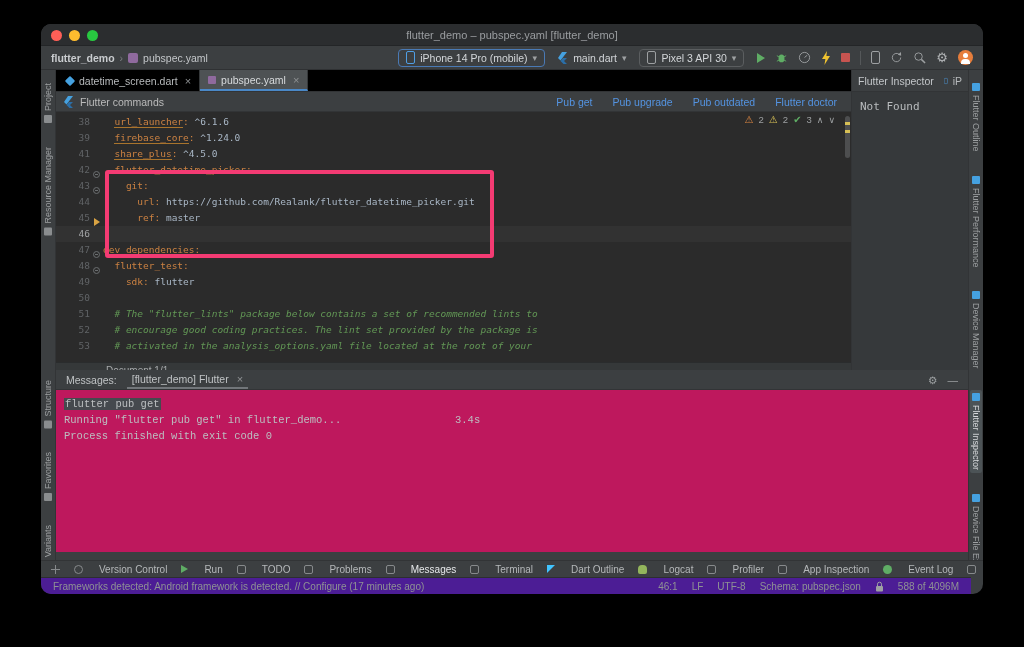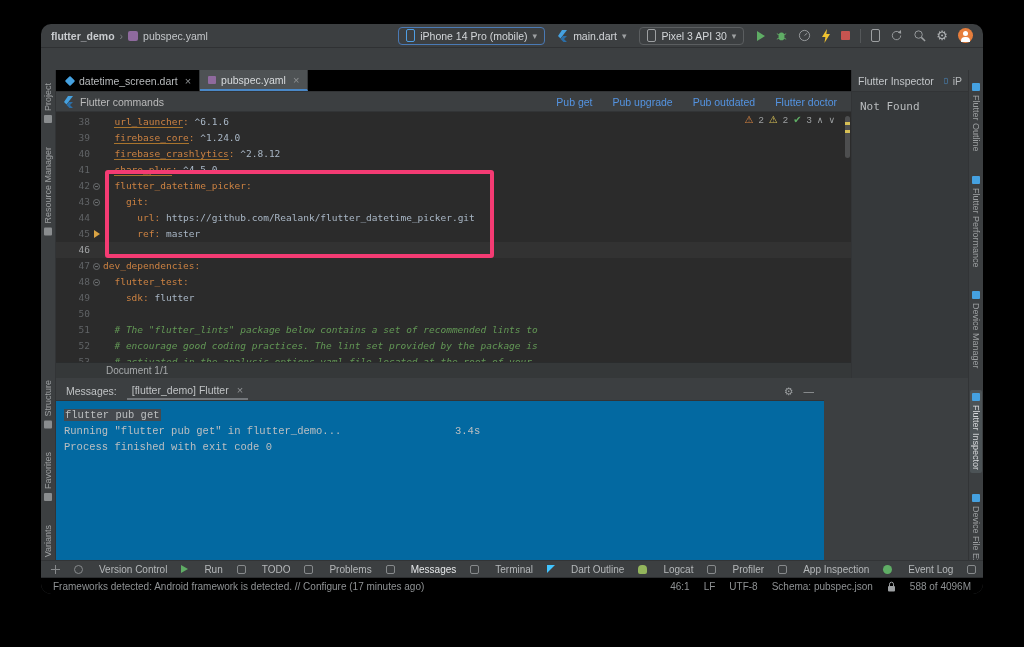--- a/index.html
+++ b/index.html
@@ -54,21 +54,21 @@
   .tab-close{color:#8e9193;font-size:11px;margin-left:2px}
 
   .flutterbar{position:absolute;left:15px;top:68px;width:795px;height:20px;background:#3c3f41;border-bottom:1px solid #323436;display:flex;align-items:center;gap:6px;padding:0 14px 0 8px;font-size:10.5px}
   .flutter-logo{flex:none}
   .flinks{margin-left:auto;display:flex;gap:20px}
   .flink{color:#5494e2;cursor:pointer}
 
   
   .editor{position:absolute;left:15px;top:88px;width:795px;height:266px;background:#2b2b2b;overflow:hidden}
   .lines{padding-top:2px;font-family:"DejaVu Sans Mono",monospace;font-size:9.5px;line-height:16px}
-  .line{display:flex;height:16px;white-space:pre;align-items:center}
+  .line{display:flex;height:16px;white-space:pre;align-items:flex-end}
   .line.current{background:#323232}
   .ln{width:34px;text-align:right;color:#606366;flex:none;font-size:9.5px}
   .line.current .ln{color:#a1a3a5}
   .foldcol{width:13px;flex:none;display:flex;align-items:center;justify-content:center}
   .code{flex:1}
   .k{color:#cc8242}
   .u{border-bottom:1px solid #a9742c}
   .v{color:#a9b7c6}
   .cm{color:#629755;font-style:italic}
   .fold-dot{width:7px;height:7px;border:1px solid #6b6e70;border-radius:50%;position:relative}
@@ -85,21 +85,21 @@
   .docstrip{position:absolute;left:0;right:0;bottom:0;height:16px;background:#353839;border-top:1px solid #2a2c2d;display:flex;align-items:center;padding-left:50px;font-size:10px;color:#a6a9ab}
 
   
   .rightpanel{position:absolute;left:810px;top:46px;width:117px;height:308px;background:#3c3f41;border-left:1px solid #323436}
   .rp-header{height:22px;display:flex;align-items:center;gap:5px;padding:0 6px;border-bottom:1px solid #323436;overflow:hidden;white-space:nowrap}
   .rp-title{color:#c3c6c9;font-size:10.5px}
   .rp-device{color:#b7babc;font-size:10.5px}
   .rp-content{position:absolute;left:0;right:0;top:22px;bottom:0;background:#36393b;font-family:"DejaVu Sans Mono",monospace;font-size:11px;color:#b9bcbe;padding:8px 0 0 8px}
 
   
-  .bottompanel{position:absolute;left:15px;top:357px;width:768px;height:182px;background:#0369a1}
+  .bottompanel{position:absolute;left:15px;top:346px;width:912px;height:182px;background:#be185d}
   .bp-header{height:20px;background:#3c3f41;border-bottom:1px solid #323436;display:flex;align-items:center;gap:10px;padding:0 10px;font-size:10.5px}
   .bp-label{color:#c0c3c5}
   .bp-tab{display:flex;align-items:center;gap:6px;height:19px;padding:0 5px;border-bottom:2px solid #72767a;color:#c0c3c5;cursor:pointer}
   .bp-actions{margin-left:auto;display:flex;align-items:center;gap:10px;color:#9da0a2}
   .bp-content{position:relative;font-family:Liberation Mono, monospace;font-size:10.5px;line-height:16px;color:#bcbfc1;padding:6px 0 0 8px}
   .sel{background:#45494e;padding:0 1px}
   .time{position:absolute;left:399px;top:22px}
 
   
   .bottombar{position:absolute;left:0;right:0;top:536px;height:17px;background:#3c3f41;border-top:1px solid #323436;display:flex;align-items:center;gap:14px;padding:0 10px;font-size:10px;color:#b5b8ba}
@@ -108,29 +108,37 @@
   .ico{width:9px;height:9px;border:1px solid #878a8c;border-radius:2px;display:inline-block;flex:none}
   .ico-play{width:0;height:0;border:none;border-left:7px solid #5fad65;border-top:4px solid transparent;border-bottom:4px solid transparent;border-radius:0}
   .ico-event-log{border:none;background:#5fad65;border-radius:50%}
   .ico-dart{border:none;width:0;height:0;border-top:8px solid #41c4ff;border-right:8px solid transparent;border-radius:0}
   .ico-logcat{border:none;background:#93b55c;border-radius:4px 4px 2px 2px}
   .ico-branch{border-radius:50%}
   .ico-grid{background:linear-gradient(#878a8c,#878a8c) 4px 0/1px 9px no-repeat, linear-gradient(#878a8c,#878a8c) 0 4px/9px 1px no-repeat}
   .bb-right{margin-left:auto;display:flex;gap:14px}
 
   
-  .statusbar{position:absolute;left:0;right:0;top:553px;height:17px;background:#000000;border-top:1px solid #2c2e30;display:flex;align-items:center;gap:14px;padding:0 12px;font-size:10px;color:#8f9294}
+  .statusbar{position:absolute;left:0;right:12px;top:553px;height:17px;background:#4c1d95;border-top:1px solid #2c2e30;display:flex;align-items:center;gap:14px;padding:0 12px;font-size:10px;color:#8f9294}
   .sb-right{margin-left:auto;display:flex;align-items:center;gap:14px;white-space:nowrap}
   svg{display:block}
 </style>
 </head>
 <body>
 
 <div class="window">
 
+  <div class="titlebar">
+    <div class="lights">
+      <span class="light r"></span>
+      <span class="light y"></span>
+      <span class="light g"></span>
+    </div>
+    <span class="title-text">flutter_demo – pubspec.yaml [flutter_demo]</span>
+  </div>
 
   <div class="navbar">
     <span class="crumb-project">flutter_demo</span>
     <span class="crumb-sep">›</span>
     <span class="file-ico"></span>
     <span class="crumb-file">pubspec.yaml</span>
     <span class="spacer"></span>
 
     <div class="combo blue">
       <svg width="9" height="13" viewBox="0 0 9 13">
@@ -223,21 +231,20 @@
         <span class="flink">Pub upgrade</span>
         <span class="flink">Pub outdated</span>
         <span class="flink">Flutter doctor</span>
       </div>
   </div>
 
   <div class="editor">
     <div class="lines">
         <div class="line"><span class="ln">38</span><span class="foldcol"></span><span class="code"><span>  </span><span class="k u">url_launcher</span><span class="k">:</span><span class="v"> ^6.1.6</span></span></div>
         <div class="line"><span class="ln">39</span><span class="foldcol"></span><span class="code"><span>  </span><span class="k u">firebase_core</span><span class="k">:</span><span class="v"> ^1.24.0</span></span></div>
-        <div class="line"><span class="ln">40</span><span class="foldcol"></span><span class="code"><span>  </span><span class="k u">firebase_crashlytics</span><span class="k">:</span><span class="v"> ^2.8.12</span></span></div>
         <div class="line"><span class="ln">41</span><span class="foldcol"></span><span class="code"><span>  </span><span class="k u">share_plus</span><span class="k">:</span><span class="v"> ^4.5.0</span></span></div>
         <div class="line"><span class="ln">42</span><span class="foldcol"><span class="fold-dot"></span></span><span class="code"><span>  </span><span class="k">flutter_datetime_picker:</span></span></div>
         <div class="line"><span class="ln">43</span><span class="foldcol"><span class="fold-dot"></span></span><span class="code"><span>    </span><span class="k">git:</span></span></div>
         <div class="line"><span class="ln">44</span><span class="foldcol"></span><span class="code"><span>      </span><span class="k">url:</span><span class="v"> https://github.com/Realank/flutter_datetime_picker.git</span></span></div>
         <div class="line"><span class="ln">45</span><span class="foldcol"><span class="fold-arrow"></span></span><span class="code"><span>      </span><span class="k">ref:</span><span class="v"> master</span></span></div>
         <div class="line current"><span class="ln">46</span><span class="foldcol"></span><span class="code"></span></div>
         <div class="line"><span class="ln">47</span><span class="foldcol"><span class="fold-dot"></span></span><span class="code"><span class="k">dev_dependencies:</span></span></div>
         <div class="line"><span class="ln">48</span><span class="foldcol"><span class="fold-dot"></span></span><span class="code"><span>  </span><span class="k">flutter_test:</span></span></div>
         <div class="line"><span class="ln">49</span><span class="foldcol"></span><span class="code"><span>    </span><span class="k">sdk:</span><span class="v"> flutter</span></span></div>
         <div class="line"><span class="ln">50</span><span class="foldcol"></span><span class="code"></span></div>

